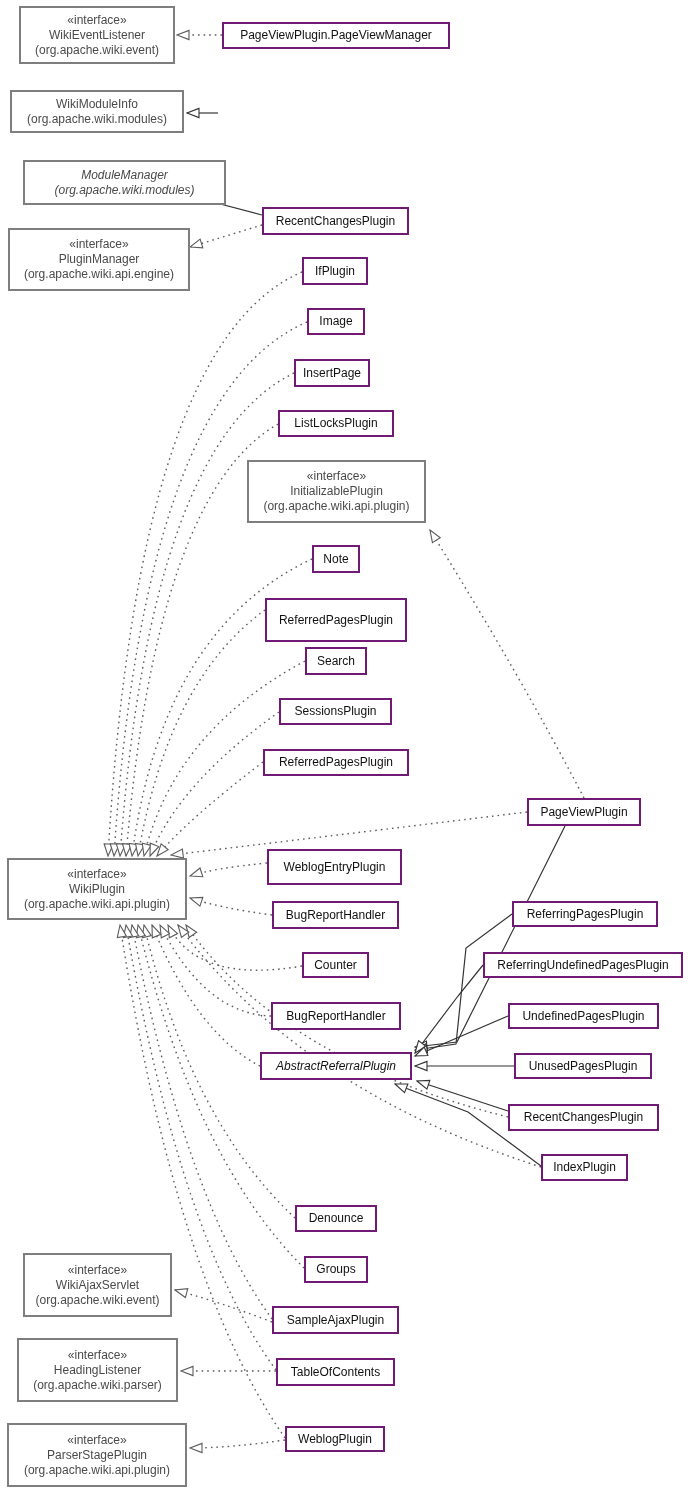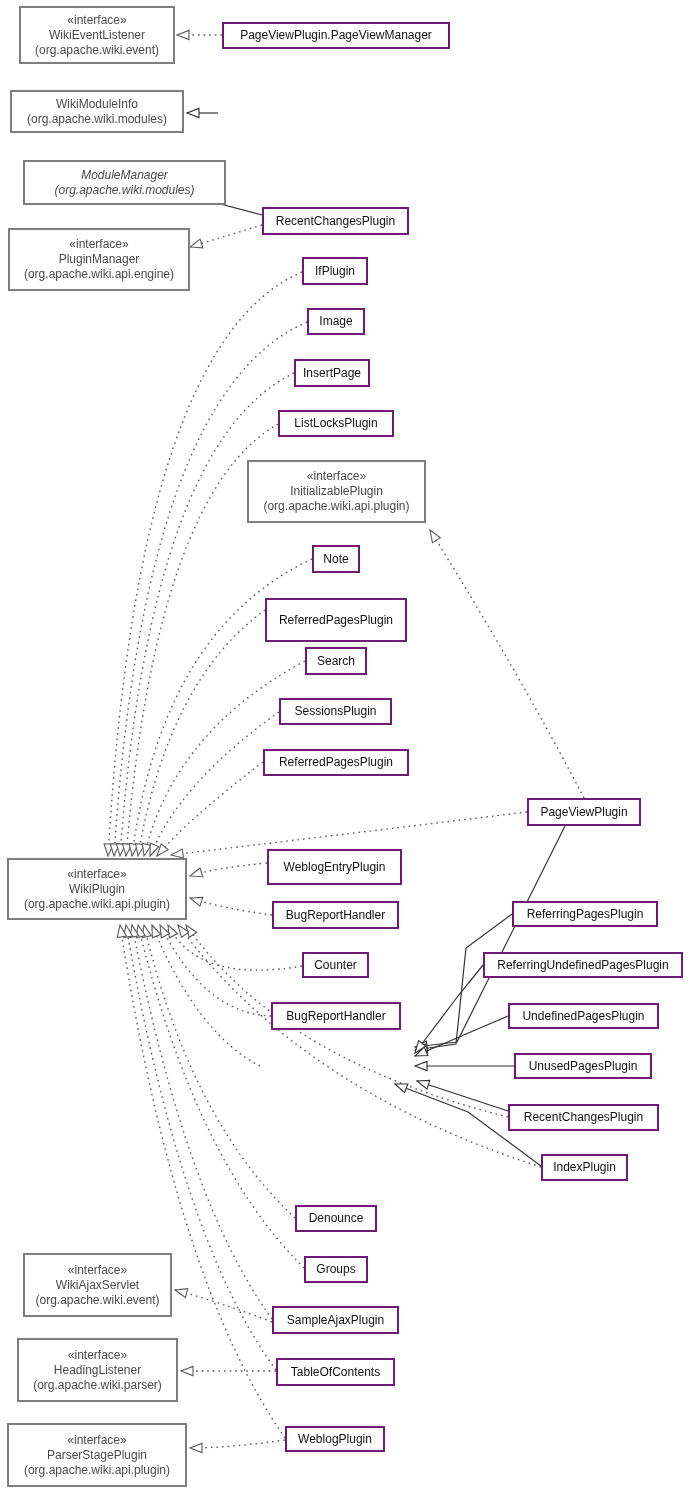--- a/index.html
+++ b/index.html
@@ -189,20 +189,23 @@
     </div>
   <div class="node" style="left:272px;top:901px;width:127px;height:28px">
       <span>BugReportHandler</span>
     </div>
   <div class="node" style="left:302px;top:952px;width:67px;height:26px">
       <span>Counter</span>
     </div>
   <div class="node" style="left:271px;top:1002px;width:130px;height:28px">
       <span>BugReportHandler</span>
     </div>
+  <div class="node abstract" style="left:260px;top:1052px;width:152px;height:28px">
+      <span>AbstractReferralPlugin</span>
+    </div>
   <div class="node" style="left:512px;top:901px;width:146px;height:26px">
       <span>ReferringPagesPlugin</span>
     </div>
   <div class="node" style="left:483px;top:952px;width:200px;height:26px">
       <span>ReferringUndefinedPagesPlugin</span>
     </div>
   <div class="node" style="left:508px;top:1003px;width:151px;height:26px">
       <span>UndefinedPagesPlugin</span>
     </div>
   <div class="node" style="left:514px;top:1053px;width:138px;height:26px">

